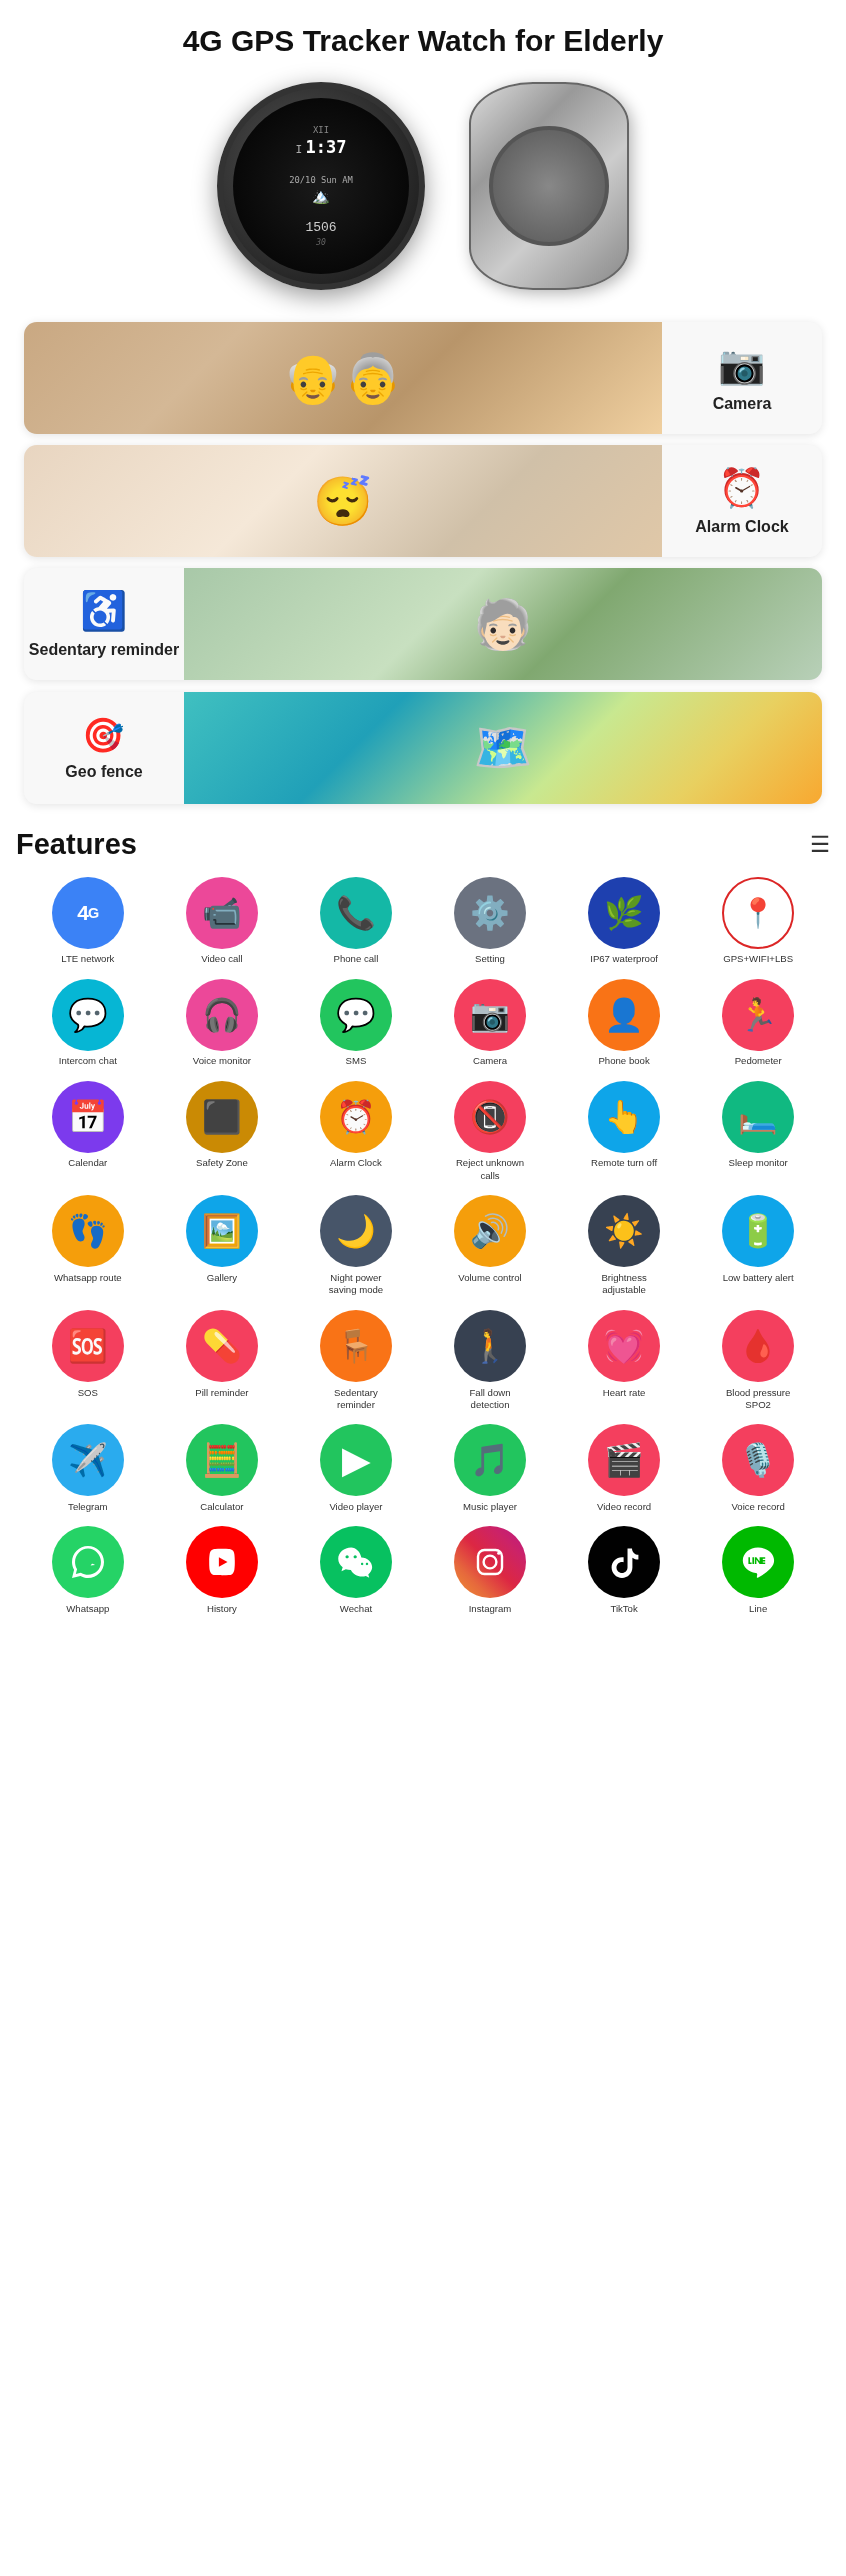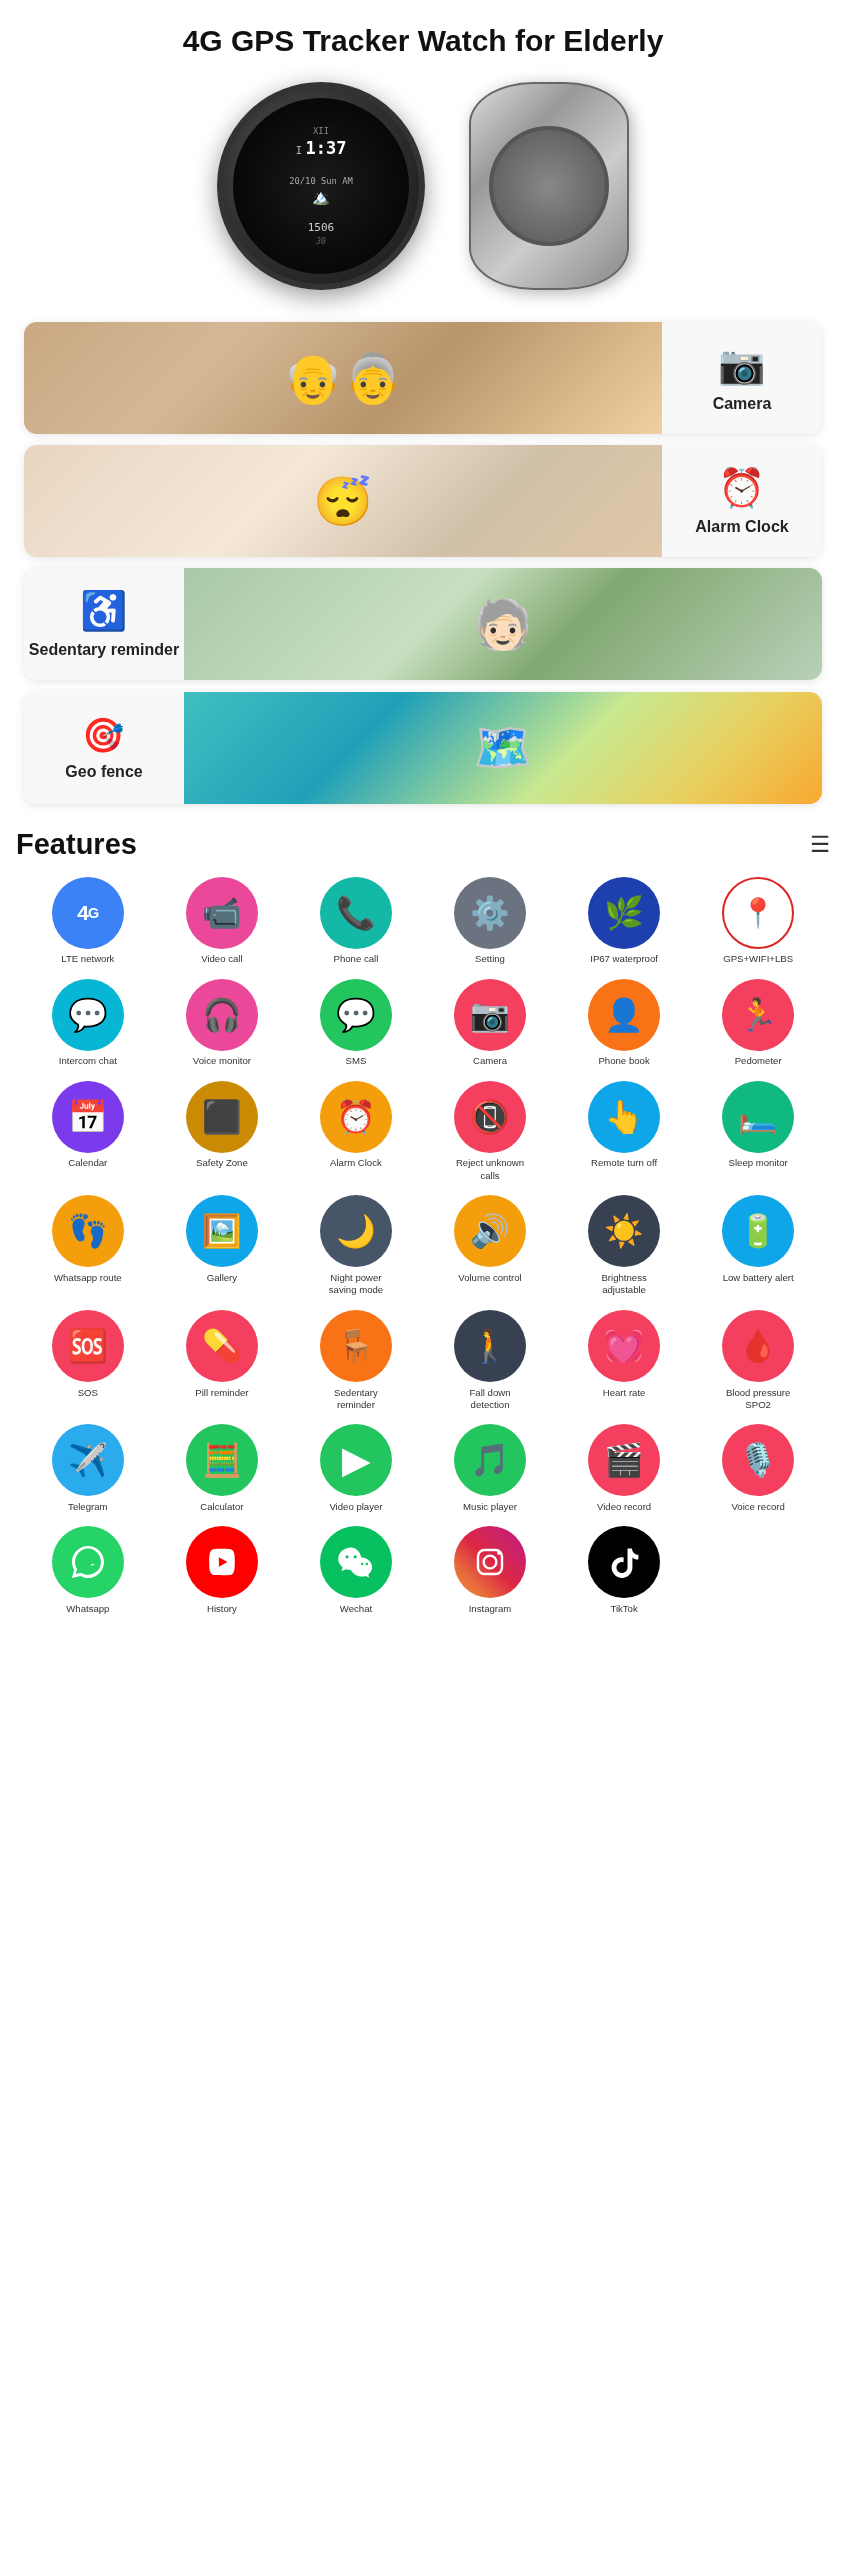--- a/index.html
+++ b/index.html
@@ -47,21 +47,21 @@
       display: flex;
       flex-direction: column;
       align-items: center;
       justify-content: center;
       color: white;
       font-family: monospace;
     }
 
     .watch-time { font-size: 17px; font-weight: bold; }
     .watch-date { font-size: 8.8px; color: #aaa; margin-top: 18px; }
-    .watch-steps { font-size: 11px; color: #ccc; margin-top: 15px; }
+    .watch-steps { font-size: 13px; color: #ccc; margin-top: 15px; font-family: Liberation Mono, monospace; }
 
     .watch-side {
       width: 160px;
       height: 208px;
       background: linear-gradient(135deg, #ddd 0%, #999 30%, #ccc 60%, #888 100%);
       border-radius: 40% 40% 40% 40% / 20% 20% 20% 20%;
       border: 2.4px solid #666;
       display: flex;
       align-items: center;
       justify-content: center;
@@ -468,16 +468,24 @@
       <span class="icon-label">Instagram</span>
     </div>
     <div class="icon-item">
       <div class="icon-circle bg-tiktok">
         <svg width="40" height="40" viewBox="0 0 50 50" fill="white">
           <path d="M35 8c0 4.4 3.6 8 8 8v6c-2.8 0-5.4-.9-7.5-2.4V32c0 7.2-5.8 13-13 13S9.5 39.2 9.5 32s5.8-13 13-13c.7 0 1.4.1 2 .2v6.2c-.7-.2-1.3-.3-2-.3-3.8 0-6.9 3.1-6.9 6.9s3.1 6.9 6.9 6.9 6.9-3.1 6.9-6.9V8H35z"></path>
         </svg>
       </div>
       <span class="icon-label">TikTok</span>
     </div>
+    <div class="icon-item">
+      <div class="icon-circle bg-line">
+        <svg width="40" height="40" viewBox="0 0 50 50" fill="white">
+          <path d="M25 7C14.5 7 6 14.3 6 23.2c0 7.8 6.9 14.4 16.2 15.7.6.1 1.5.4 1.7 1 .2.5.1 1.3 0 1.8l-.3 1.6c-.1.5-.4 2 1.7 1.1 2.1-1 11.4-6.7 15.6-11.5 2.9-3.2 4.2-6.4 4.2-9.7 0-8.9-8.5-16.2-20.1-16.2zM17 27.5H13V19h2v6.5h2V27.5zm3 0h-2V19h2V27.5zm9 0h-2l-4-5.5v5.5h-2V19h2l4 5.5V19h2V27.5zm5 0h-5V19h5v2h-3v1.5h3v2h-3V25.5h3V27.5z"></path>
+        </svg>
+      </div>
+      <span class="icon-label">Line</span>
+    </div>
 
   </div>
 </div>
 
 
 </body></html>

